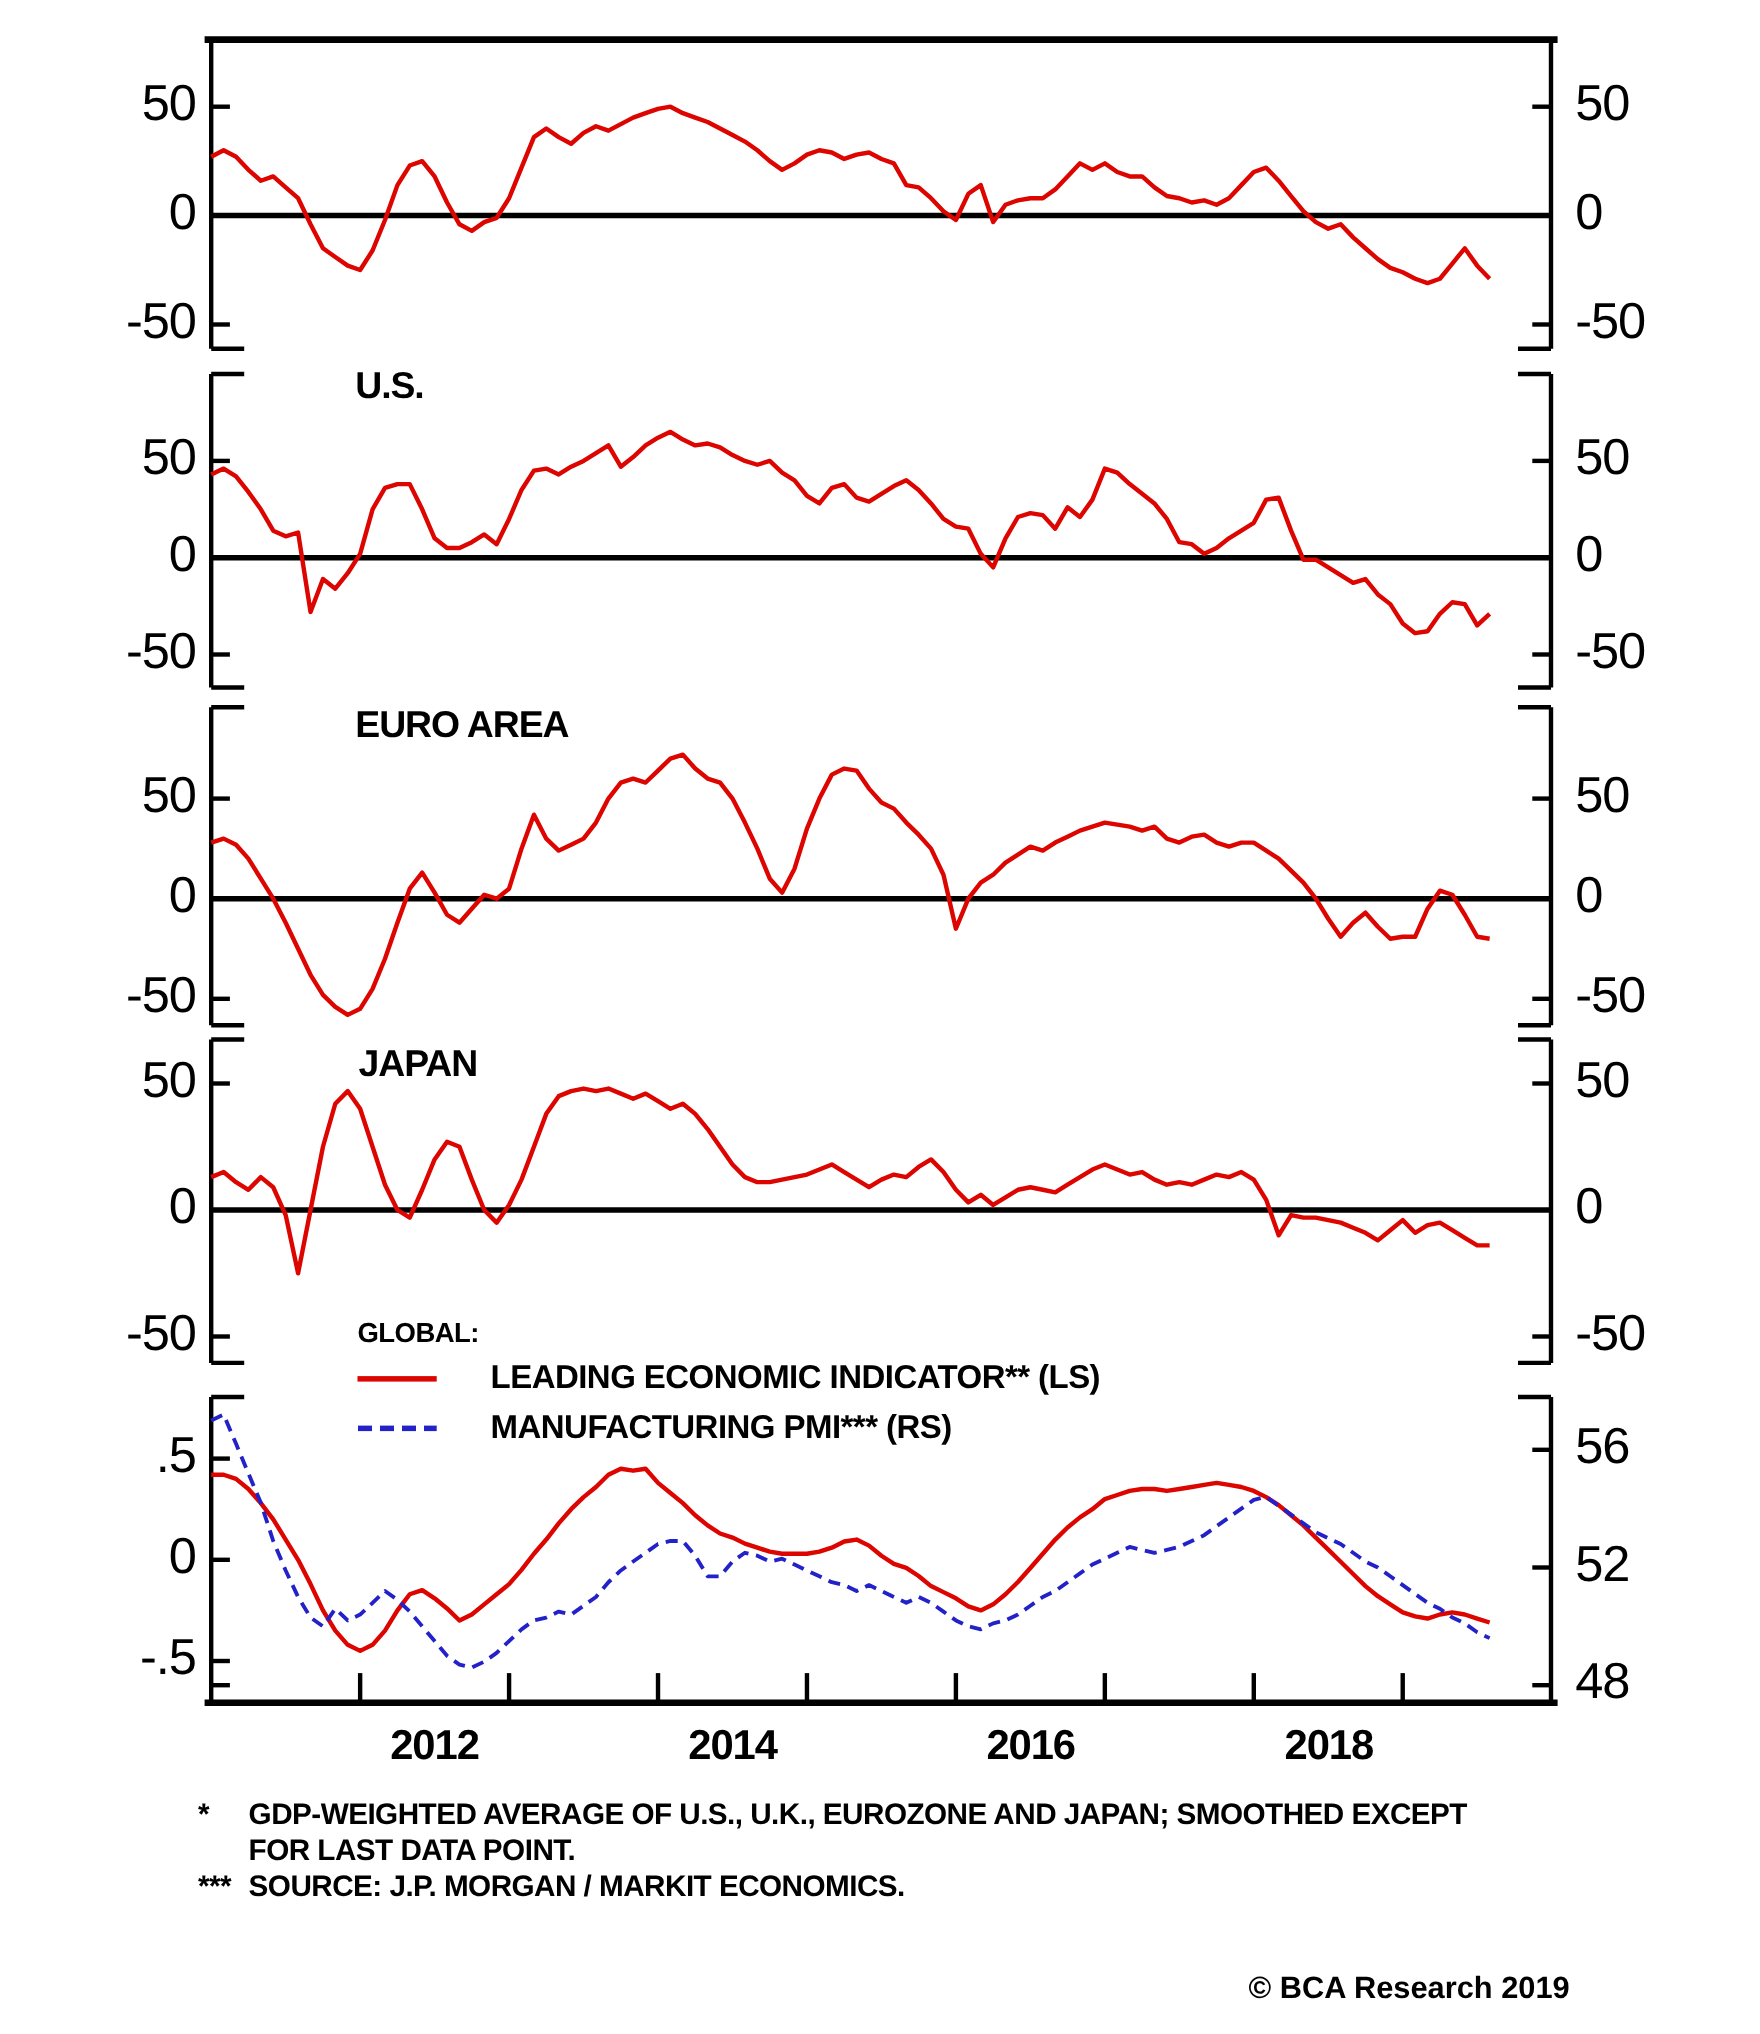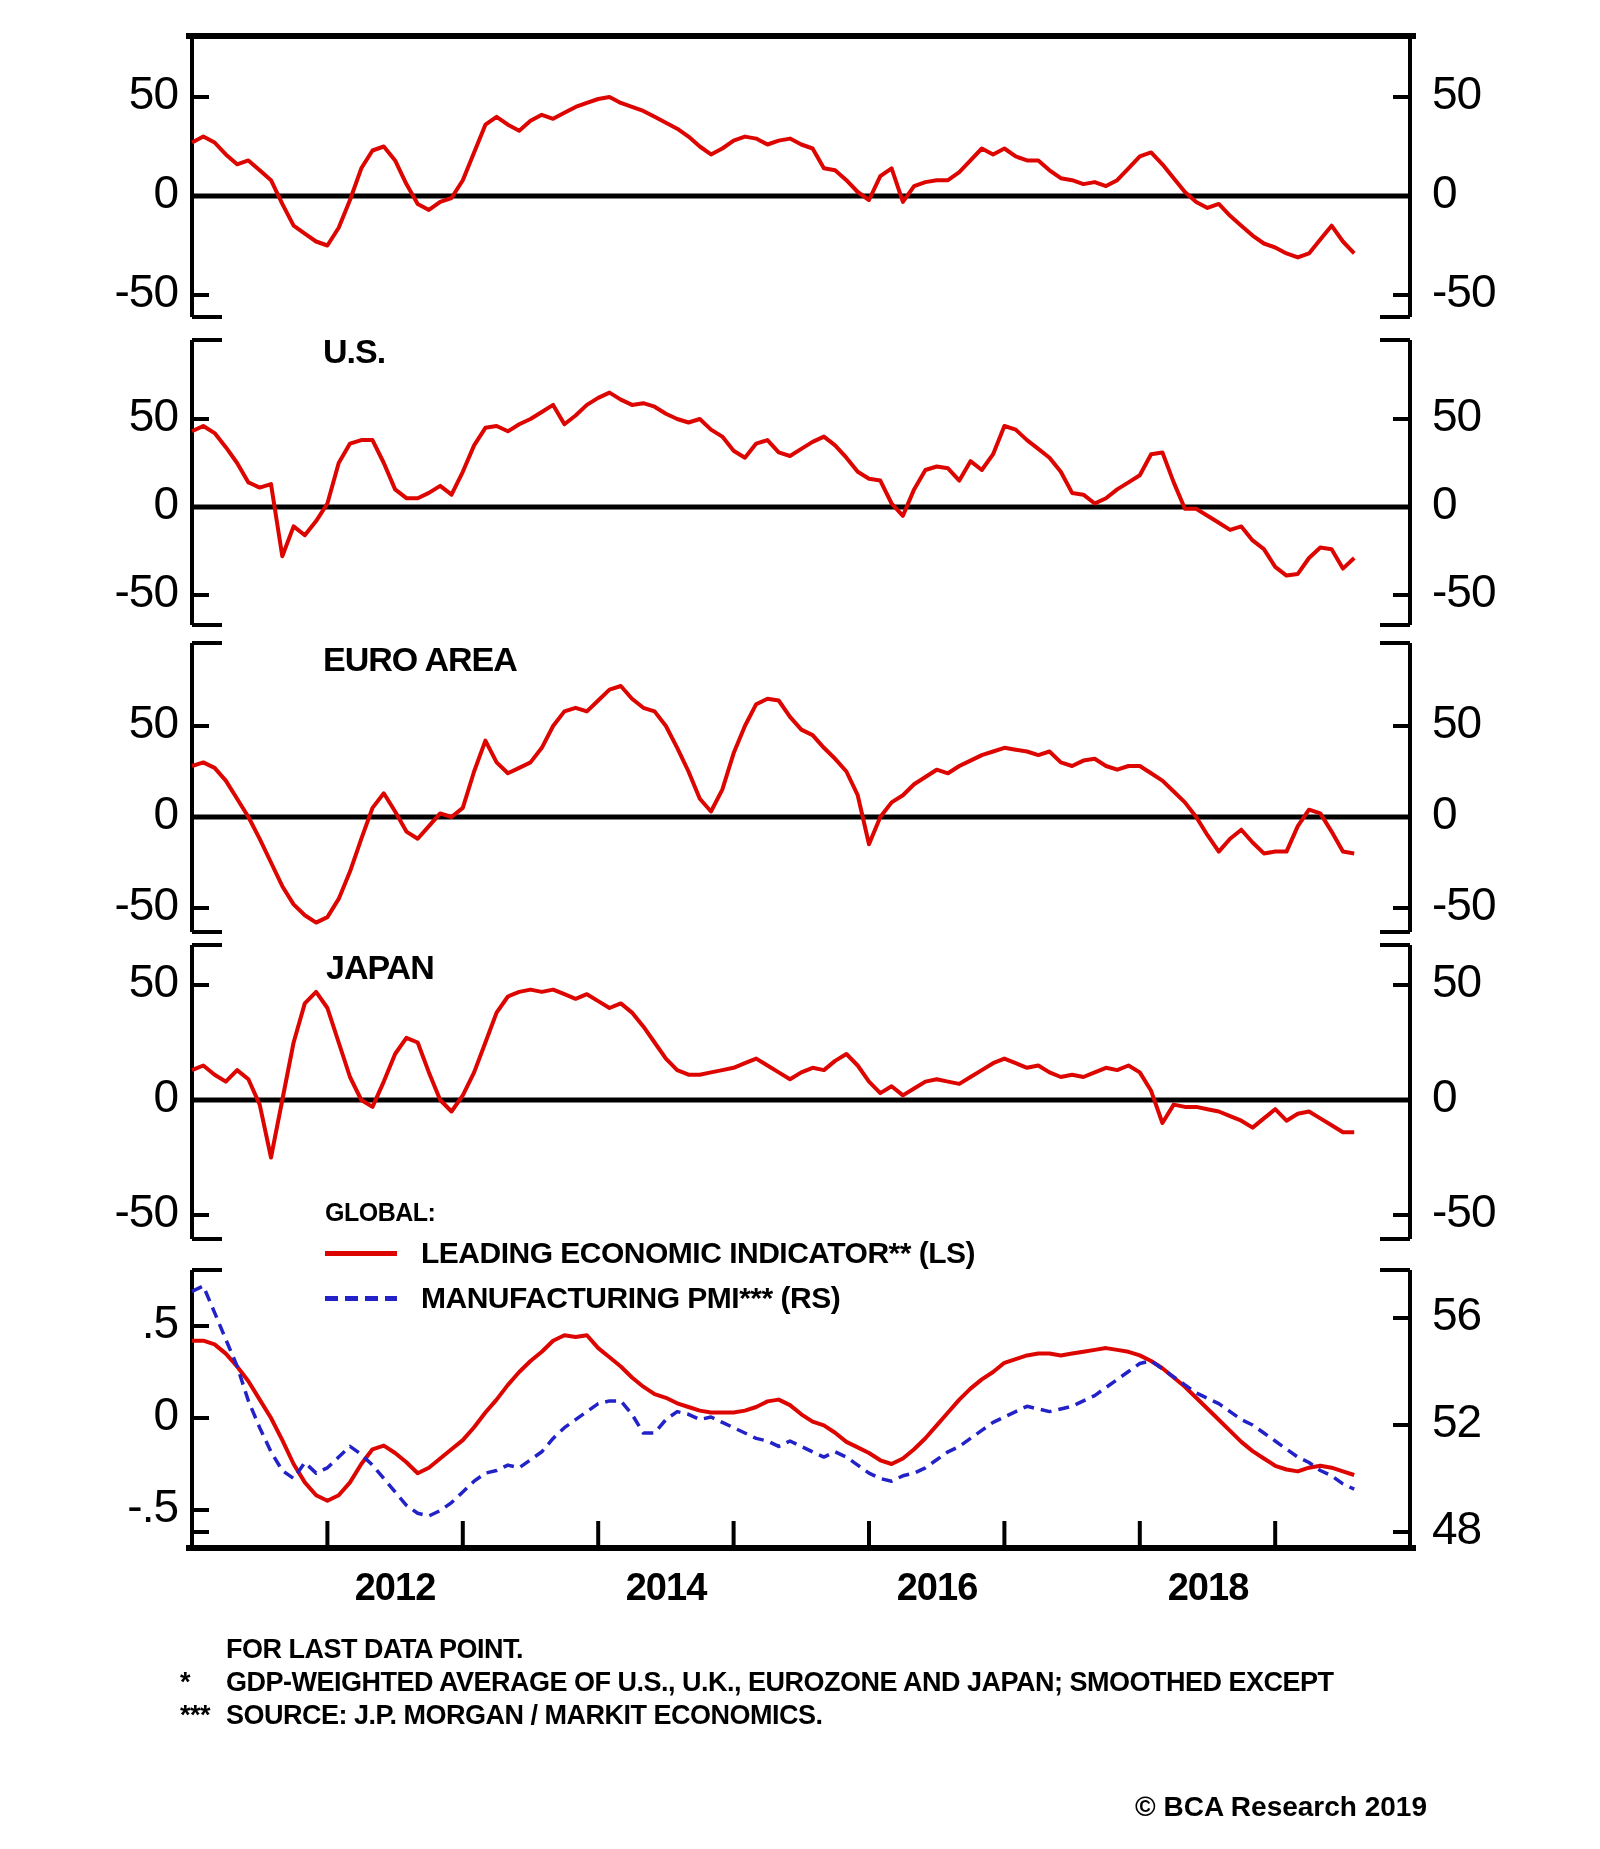--- a/index.html
+++ b/index.html
@@ -4,21 +4,21 @@
 <style>
   html,body{margin:0;padding:0;background:#fff;}
   .screen{position:relative;width:1600px;height:1849px;background:#ffffff;overflow:hidden;
           font-family:"Liberation Sans","DejaVu Sans",sans-serif;color:#000;}
   .screen svg{position:absolute;left:0;top:0;}
   .abs{position:absolute;}
   .ttl{font-weight:bold;font-size:34px;letter-spacing:-1px;white-space:nowrap;}
   .ytick{font-weight:normal;font-size:46px;letter-spacing:-1px;line-height:38px;white-space:nowrap;}
   .xlab{font-weight:bold;font-size:38px;letter-spacing:-1px;transform:translateX(-50%);white-space:nowrap;}
   .legend-heading{font-weight:bold;font-size:25px;letter-spacing:-0.5px;}
-  .legend-row{display:flex;align-items:center;white-space:nowrap;}
+  .legend-row{display:flex;align-items:center;white-space:nowrap;gap:25px;}
   .legend-sample{display:inline-block;width:72px;height:5px;margin-right:24px;flex:0 0 auto;}
   .legend-label{font-weight:bold;font-size:30px;letter-spacing:-0.5px;}
   .fnblock{font-weight:bold;font-size:27px;letter-spacing:-0.5px;line-height:33px;white-space:nowrap;}
   .fn-marker{display:inline-block;width:46px;}
   .copyright{font-weight:bold;font-size:28px;white-space:nowrap;}
 </style>
 </head>
 <body>
 
 <div class="screen">
@@ -141,19 +141,19 @@
     <span id="sample-pmi" class="legend-sample" style="background-image: repeating-linear-gradient(90deg, rgb(34, 34, 200) 0px, rgb(34, 34, 200) 13px, transparent 13px, transparent 20px);"></span>
     <span class="legend-label">MANUFACTURING PMI*** (RS)</span>
   </div>
 
   <div class="abs xlab" style="left:395px;top:1566px">2012</div>
   <div class="abs xlab" style="left:666px;top:1566px">2014</div>
   <div class="abs xlab" style="left:937px;top:1566px">2016</div>
   <div class="abs xlab" style="left:1208px;top:1566px">2018</div>
 
   <div class="abs fnblock" style="left:180px;top:1633px">
+    <div><span class="fn-marker">*</span><span>GDP-WEIGHTED AVERAGE OF U.S., U.K., EUROZONE AND JAPAN; SMOOTHED EXCEPT</span></div>
     <div><span class="fn-marker"></span><span>FOR LAST DATA POINT.</span></div>
-    <div><span class="fn-marker">*</span><span>GDP-WEIGHTED AVERAGE OF U.S., U.K., EUROZONE AND JAPAN; SMOOTHED EXCEPT</span></div>
     <div><span class="fn-marker">***</span><span>SOURCE: J.P. MORGAN / MARKIT ECONOMICS.</span></div>
   </div>
 
   <div class="abs copyright" style="right:173px;top:1791px">© BCA Research 2019</div>
 </div>
 
 </body></html>

